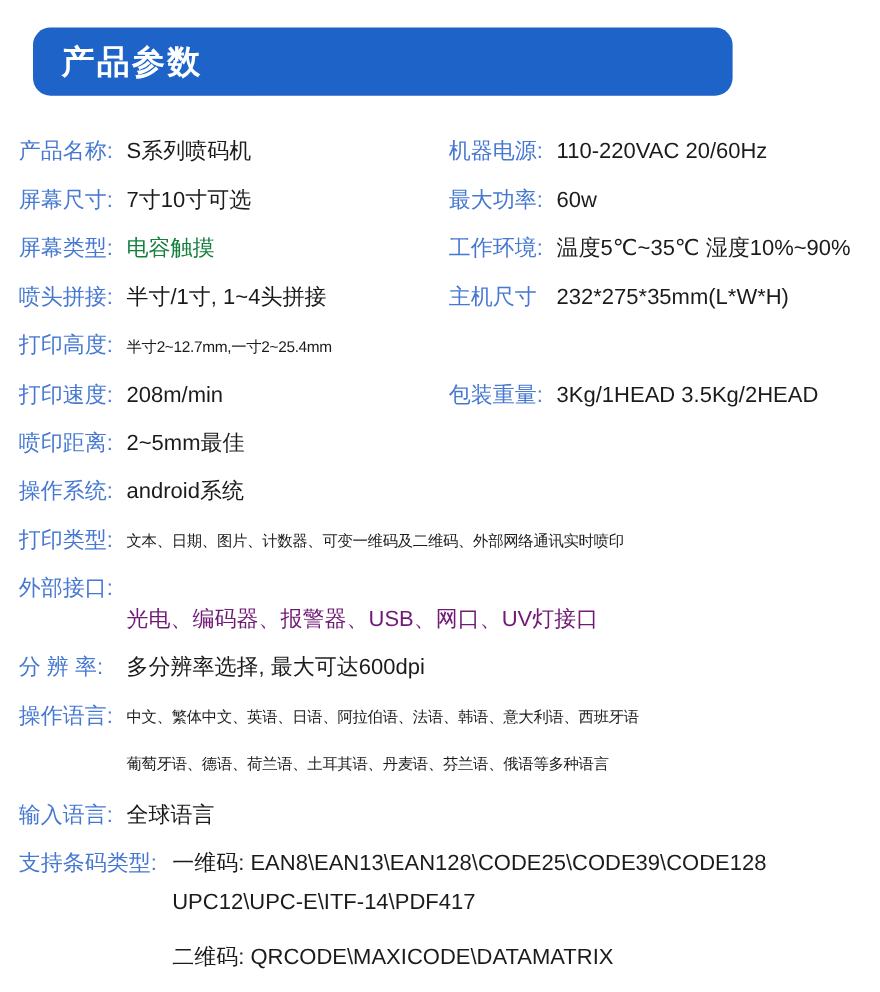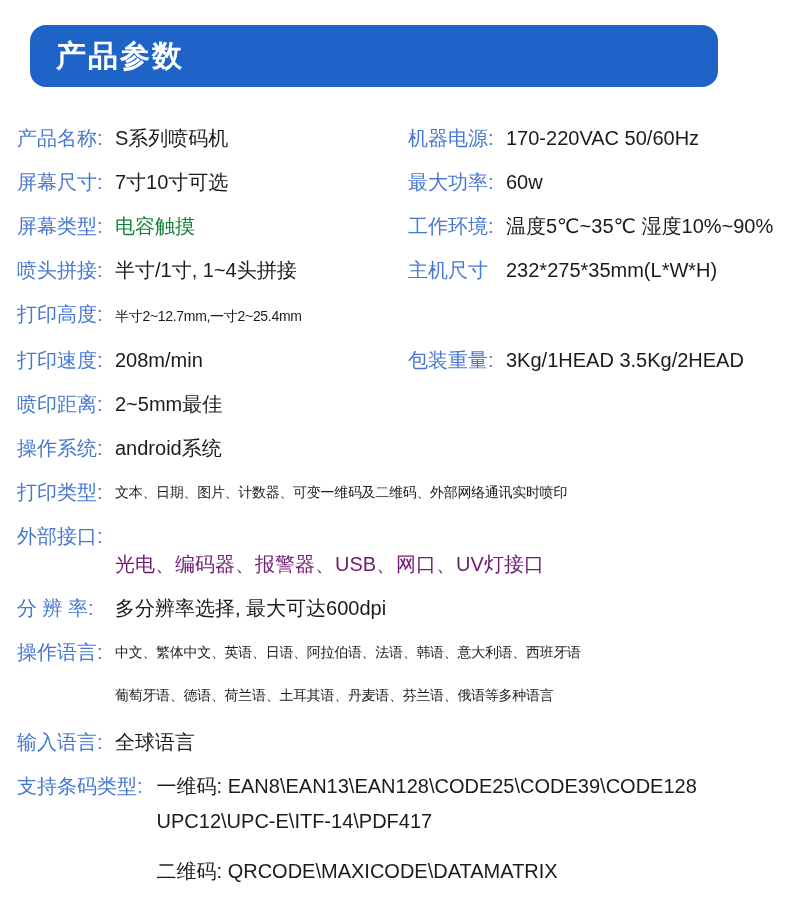--- a/index.html
+++ b/index.html
@@ -9,21 +9,21 @@
     position: relative;
     width: 800px;
     height: 902px;
     background: #ffffff;
     overflow: hidden;
   }
   .banner {
     position: absolute;
     left: 30px;
     top: 25px;
-    width: 688px;
+    width: 636px;
     height: 62px;
     border-radius: 16px;
     display: flex;
     align-items: center;
     padding-left: 26px;
   }
   .banner-title {
     color: #ffffff;
     font-size: 30px;
     font-weight: bold;
@@ -72,21 +72,21 @@
     <span class="banner-title" style="color: rgb(255, 255, 255);">产品参数</span>
   </div>
 
   <div class="content">
 
     <div class="row">
       <div class="cell-left">
         <span class="label" style="color: rgb(70, 120, 210);">产品名称:</span><span class="value" style="color: rgb(27, 27, 29);">S系列喷码机</span>
       </div>
       <div class="cell-right">
-        <span class="label" style="color: rgb(70, 120, 210);">机器电源:</span><span class="value" style="color: rgb(27, 27, 29);">170-220VAC 50/60Hz</span>
+        <span class="label" style="color: rgb(70, 120, 210);">机器电源:</span><span class="value" style="color: rgb(27, 27, 29);">110-220VAC 20/60Hz</span>
       </div>
     </div>
 
     <div class="row">
       <div class="cell-left">
         <span class="label" style="color: rgb(70, 120, 210);">屏幕尺寸:</span><span class="value" style="color: rgb(27, 27, 29);">7寸10寸可选</span>
       </div>
       <div class="cell-right">
         <span class="label" style="color: rgb(70, 120, 210);">最大功率:</span><span class="value" style="color: rgb(27, 27, 29);">60w</span>
       </div>

